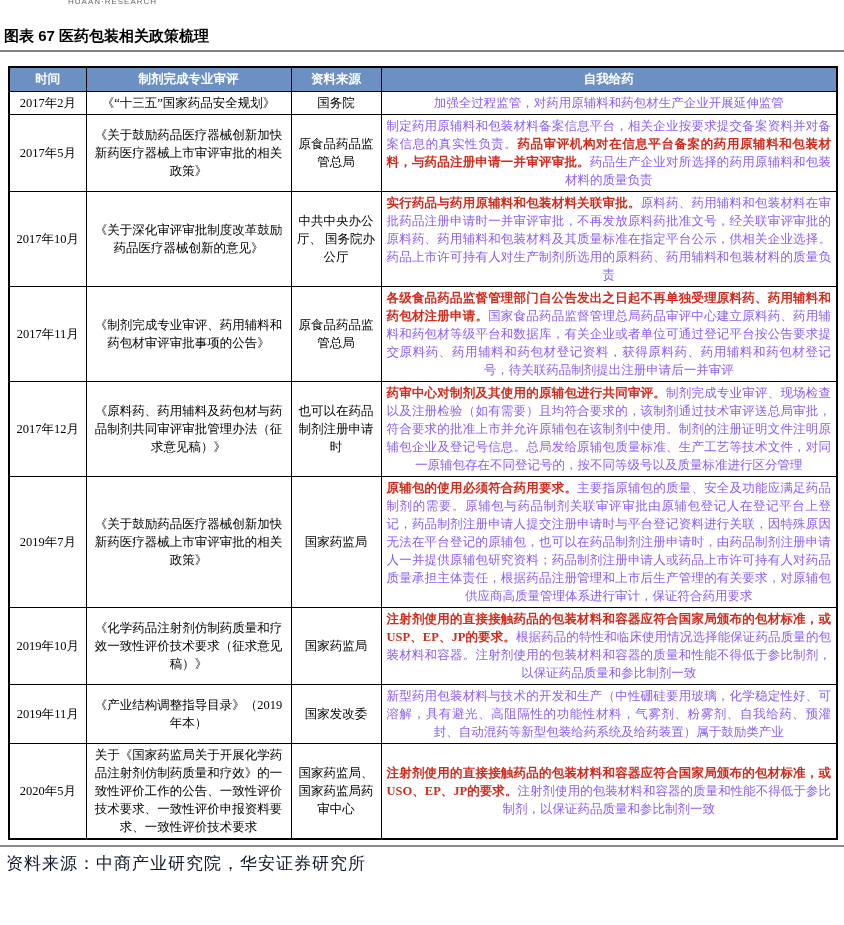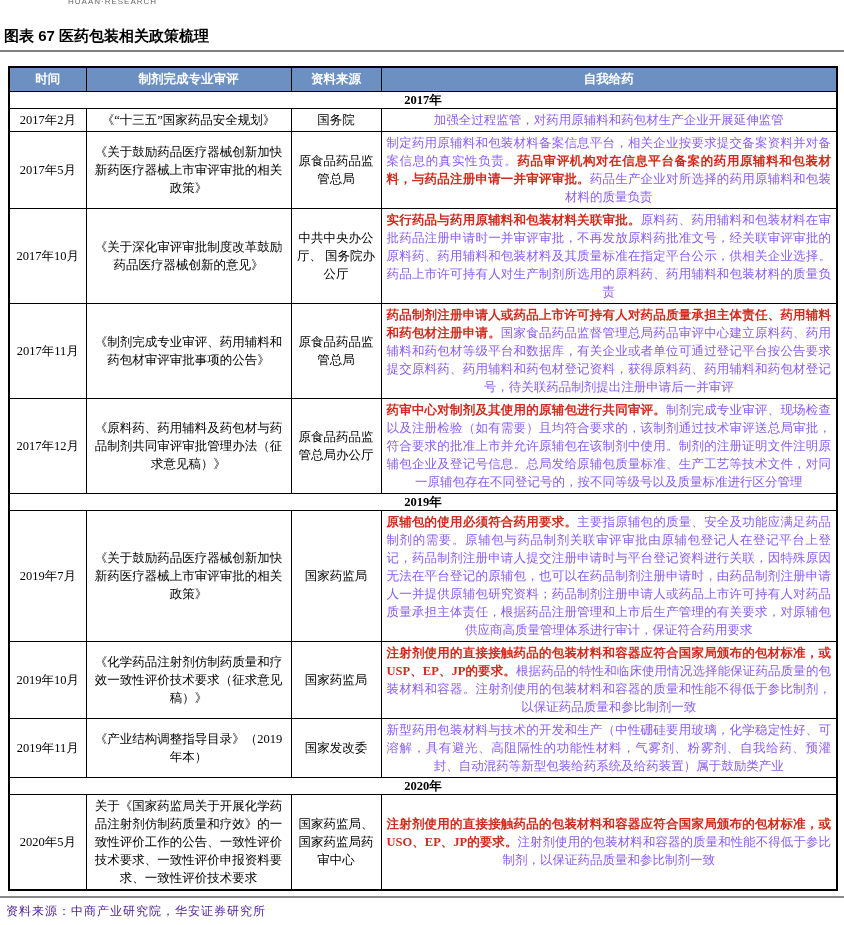--- a/index.html
+++ b/index.html
@@ -36,21 +36,21 @@
   tr.year-row td {
     font-weight:bold; text-align:center; padding:0 2px;
     font-size:12.5px; line-height:16px;
   }
   td.cell-date, td.cell-policy, td.cell-issuer { text-align:center;margin-left:47px; }
   td.cell-content { text-align:justify; text-align-last:center; }
   td.cell-content .seg-red { color:#d22b1d; font-weight:bold; }
   td.cell-content .seg-black { color:#8b5cf6; }
   .source-rule { margin-top:5px; border-top:2px solid #8a8a8a; width:844px; }
   .source-note {
-    margin:5px 0 0 6px; font-size:12px; color:#4c1d95; letter-spacing:1px;
+    margin:5px 0 0 6px; font-size:17px; color:#0f172a; letter-spacing:1px;
   }
 </style>
 </head>
 <body>
 
 <div class="logo">HUAAN·RESEARCH</div>
 
 <div class="page-title">图表 67 医药包装相关政策梳理</div>
 <div class="title-rule"></div>
 
@@ -63,23 +63,20 @@
   </colgroup>
   <thead>
     <tr>
       <th>时间</th>
       <th>制剂完成专业审评</th>
       <th>资料来源</th>
       <th>自我给药</th>
     </tr>
   </thead>
   <tbody>
-      <tr class="year-row">
-        <td colspan="4">2017年</td>
-      </tr>
       <tr>
         <td class="cell-date">2017年2月</td>
         <td class="cell-policy">《“十三五”国家药品安全规划》</td>
         <td class="cell-issuer">国务院</td>
         <td class="cell-content"><span class="seg-black">加强全过程监管，对药用原辅料和药包材生产企业开展延伸监管</span></td>
       </tr>
       <tr>
         <td class="cell-date">2017年5月</td>
         <td class="cell-policy">《关于鼓励药品医疗器械创新加快新药医疗器械上市审评审批的相关政策》</td>
         <td class="cell-issuer">原食品药品监管总局</td>
@@ -88,52 +85,46 @@
       <tr>
         <td class="cell-date">2017年10月</td>
         <td class="cell-policy">《关于深化审评审批制度改革鼓励药品医疗器械创新的意见》</td>
         <td class="cell-issuer">中共中央办公厅、 国务院办公厅</td>
         <td class="cell-content"><span class="seg-red">实行药品与药用原辅料和包装材料关联审批。</span><span class="seg-black">原料药、药用辅料和包装材料在审批药品注册申请时一并审评审批，不再发放原料药批准文号，经关联审评审批的原料药、药用辅料和包装材料及其质量标准在指定平台公示，供相关企业选择。药品上市许可持有人对生产制剂所选用的原料药、药用辅料和包装材料的质量负责</span></td>
       </tr>
       <tr>
         <td class="cell-date">2017年11月</td>
         <td class="cell-policy">《制剂完成专业审评、药用辅料和药包材审评审批事项的公告》</td>
         <td class="cell-issuer">原食品药品监管总局</td>
-        <td class="cell-content"><span class="seg-red">药品制剂注册申请人或药品上市许可持有人对药品质量承担主体责任、药用辅料和药包材注册申请。</span><span class="seg-black">国家食品药品监督管理总局药品审评中心建立原料药、药用辅料和药包材等级平台和数据库，有关企业或者单位可通过登记平台按公告要求提交原料药、药用辅料和药包材登记资料，获得原料药、药用辅料和药包材登记号，待关联药品制剂提出注册申请后一并审评</span></td>
+        <td class="cell-content"><span class="seg-red">各级食品药品监督管理部门自公告发出之日起不再单独受理原料药、药用辅料和药包材注册申请。</span><span class="seg-black">国家食品药品监督管理总局药品审评中心建立原料药、药用辅料和药包材等级平台和数据库，有关企业或者单位可通过登记平台按公告要求提交原料药、药用辅料和药包材登记资料，获得原料药、药用辅料和药包材登记号，待关联药品制剂提出注册申请后一并审评</span></td>
       </tr>
       <tr>
         <td class="cell-date">2017年12月</td>
         <td class="cell-policy">《原料药、药用辅料及药包材与药品制剂共同审评审批管理办法（征求意见稿）》</td>
-        <td class="cell-issuer">原食品药品监管总局办公厅</td>
+        <td class="cell-issuer">也可以在药品制剂注册申请时</td>
         <td class="cell-content"><span class="seg-red">药审中心对制剂及其使用的原辅包进行共同审评。</span><span class="seg-black">制剂完成专业审评、现场检查以及注册检验（如有需要）且均符合要求的，该制剂通过技术审评送总局审批，符合要求的批准上市并允许原辅包在该制剂中使用。制剂的注册证明文件注明原辅包企业及登记号信息。总局发给原辅包质量标准、生产工艺等技术文件，对同一原辅包存在不同登记号的，按不同等级号以及质量标准进行区分管理</span></td>
-      </tr>
-      <tr class="year-row">
-        <td colspan="4">2019年</td>
       </tr>
       <tr>
         <td class="cell-date">2019年7月</td>
         <td class="cell-policy">《关于鼓励药品医疗器械创新加快新药医疗器械上市审评审批的相关政策》</td>
         <td class="cell-issuer">国家药监局</td>
         <td class="cell-content"><span class="seg-red">原辅包的使用必须符合药用要求。</span><span class="seg-black">主要指原辅包的质量、安全及功能应满足药品制剂的需要。原辅包与药品制剂关联审评审批由原辅包登记人在登记平台上登记，药品制剂注册申请人提交注册申请时与平台登记资料进行关联，因特殊原因无法在平台登记的原辅包，也可以在药品制剂注册申请时，由药品制剂注册申请人一并提供原辅包研究资料；药品制剂注册申请人或药品上市许可持有人对药品质量承担主体责任，根据药品注册管理和上市后生产管理的有关要求，对原辅包供应商高质量管理体系进行审计，保证符合药用要求</span></td>
       </tr>
       <tr>
         <td class="cell-date">2019年10月</td>
         <td class="cell-policy">《化学药品注射剂仿制药质量和疗效一致性评价技术要求（征求意见稿）》</td>
         <td class="cell-issuer">国家药监局</td>
         <td class="cell-content"><span class="seg-red">注射剂使用的直接接触药品的包装材料和容器应符合国家局颁布的包材标准，或USP、EP、JP的要求。</span><span class="seg-black">根据药品的特性和临床使用情况选择能保证药品质量的包装材料和容器。注射剂使用的包装材料和容器的质量和性能不得低于参比制剂，以保证药品质量和参比制剂一致</span></td>
       </tr>
       <tr>
         <td class="cell-date">2019年11月</td>
         <td class="cell-policy">《产业结构调整指导目录》（2019年本）</td>
         <td class="cell-issuer">国家发改委</td>
         <td class="cell-content"><span class="seg-black">新型药用包装材料与技术的开发和生产（中性硼硅要用玻璃，化学稳定性好、可溶解，具有避光、高阻隔性的功能性材料，气雾剂、粉雾剂、自我给药、预灌封、自动混药等新型包装给药系统及给药装置）属于鼓励类产业</span></td>
       </tr>
-      <tr class="year-row">
-        <td colspan="4">2020年</td>
-      </tr>
       <tr>
         <td class="cell-date">2020年5月</td>
         <td class="cell-policy">关于《国家药监局关于开展化学药品注射剂仿制药质量和疗效》的一致性评价工作的公告、一致性评价技术要求、一致性评价申报资料要求、一致性评价技术要求</td>
         <td class="cell-issuer">国家药监局、国家药监局药审中心</td>
         <td class="cell-content"><span class="seg-red">注射剂使用的直接接触药品的包装材料和容器应符合国家局颁布的包材标准，或USO、EP、JP的要求。</span><span class="seg-black">注射剂使用的包装材料和容器的质量和性能不得低于参比制剂，以保证药品质量和参比制剂一致</span></td>
       </tr>
     </tbody>
 </table>
 
 <div class="source-rule"></div>

